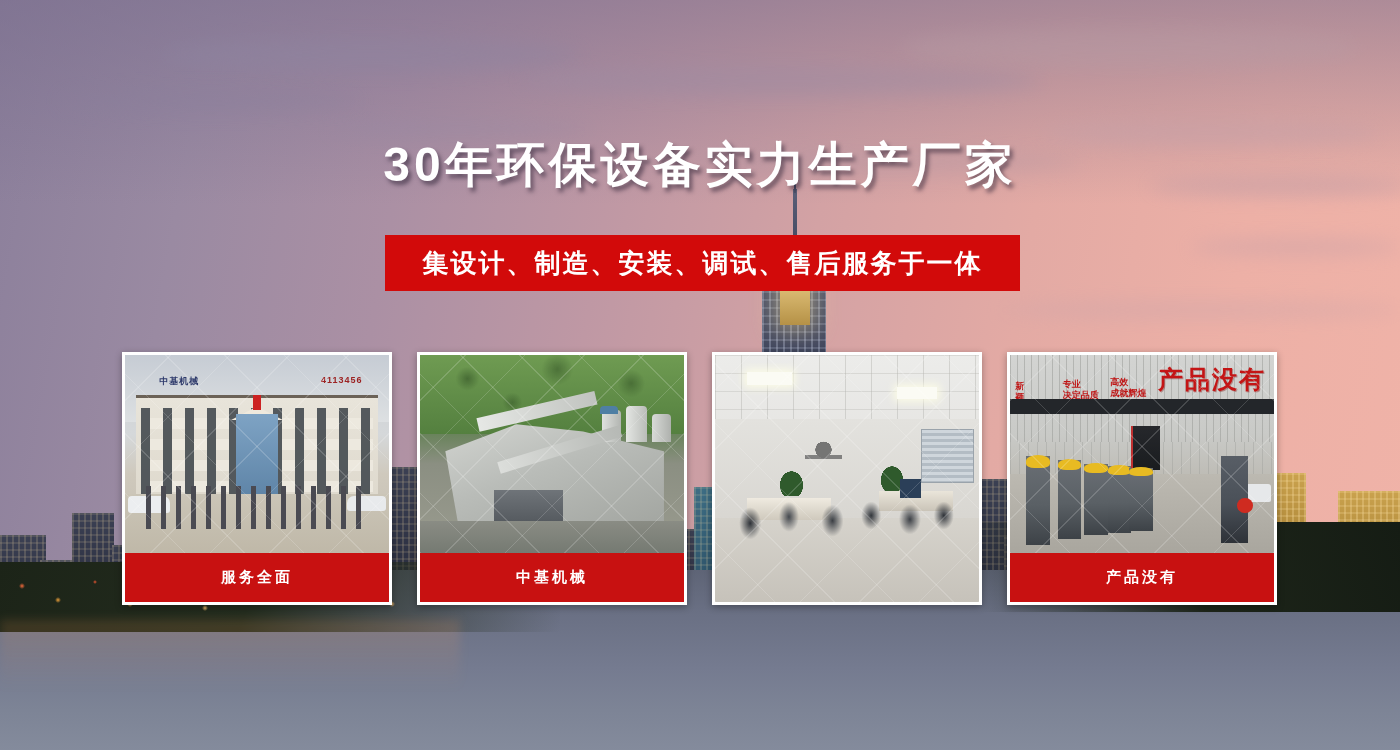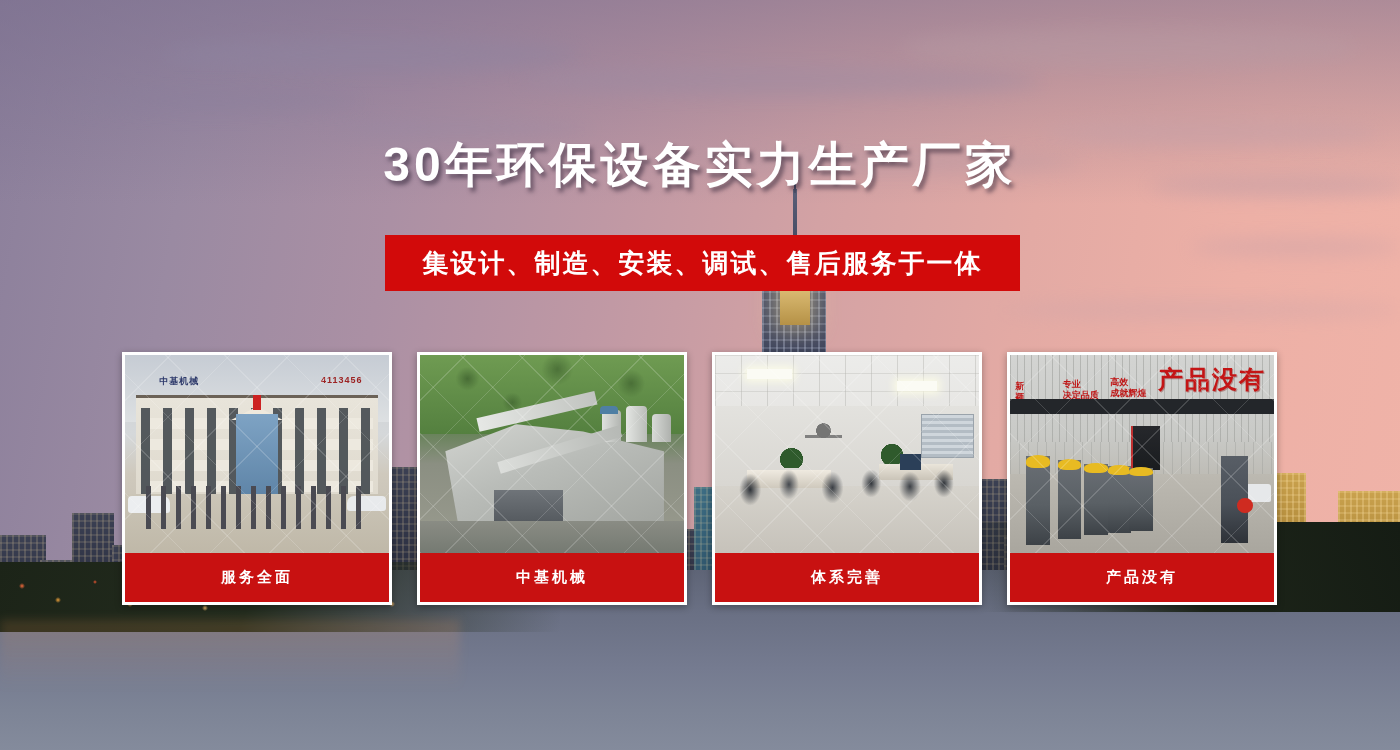--- a/index.html
+++ b/index.html
@@ -452,21 +452,20 @@
         <div class="window"></div>
         <div class="floor"></div>
         <div class="plant1"></div>
         <div class="plant2"></div>
         <div class="desk1"></div>
         <div class="desk2"></div>
         <div class="mon"></div>
         <div class="chairs"></div>
         <div class="wm"></div>
       </div>
-      <div class="card-caption">体系完善</div>
     </div>
 
     <div class="card">
       <div class="card-photo p4">
         <div class="fac"></div>
         <div class="red1">产品没有</div>
         <div class="red2">新<br>颖</div>
         <div class="red3">专业<br>决定品质</div>
         <div class="red4">高效<br>成就辉煌</div>
         <div class="strip"></div>

